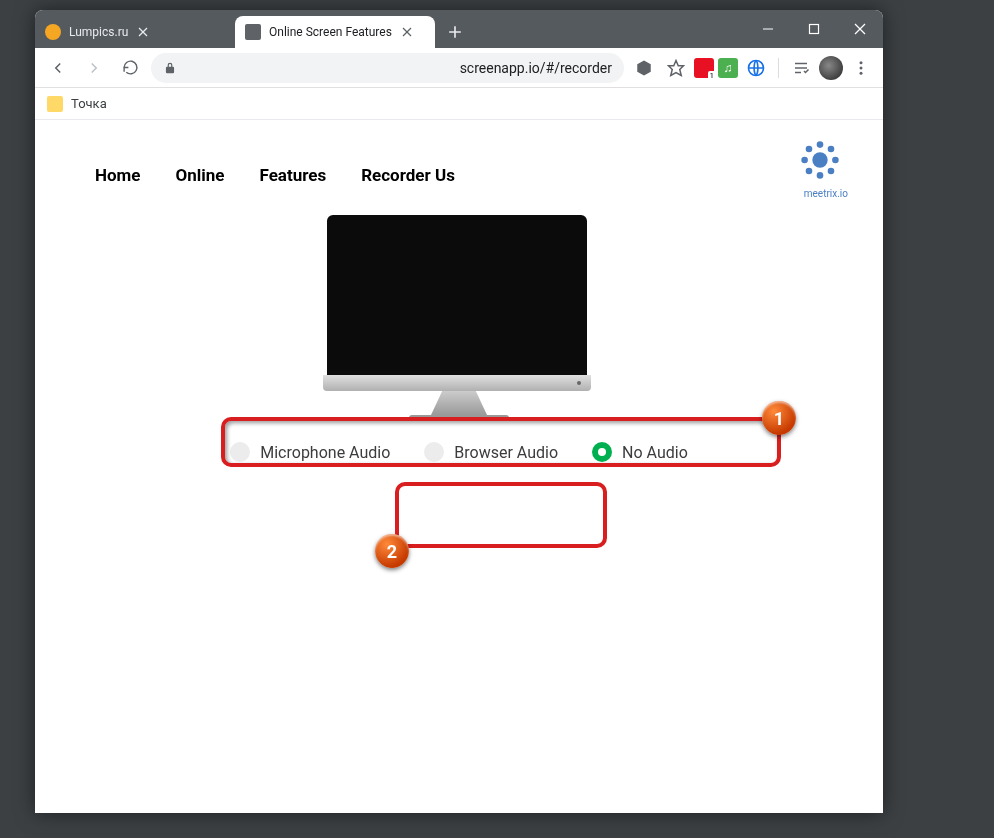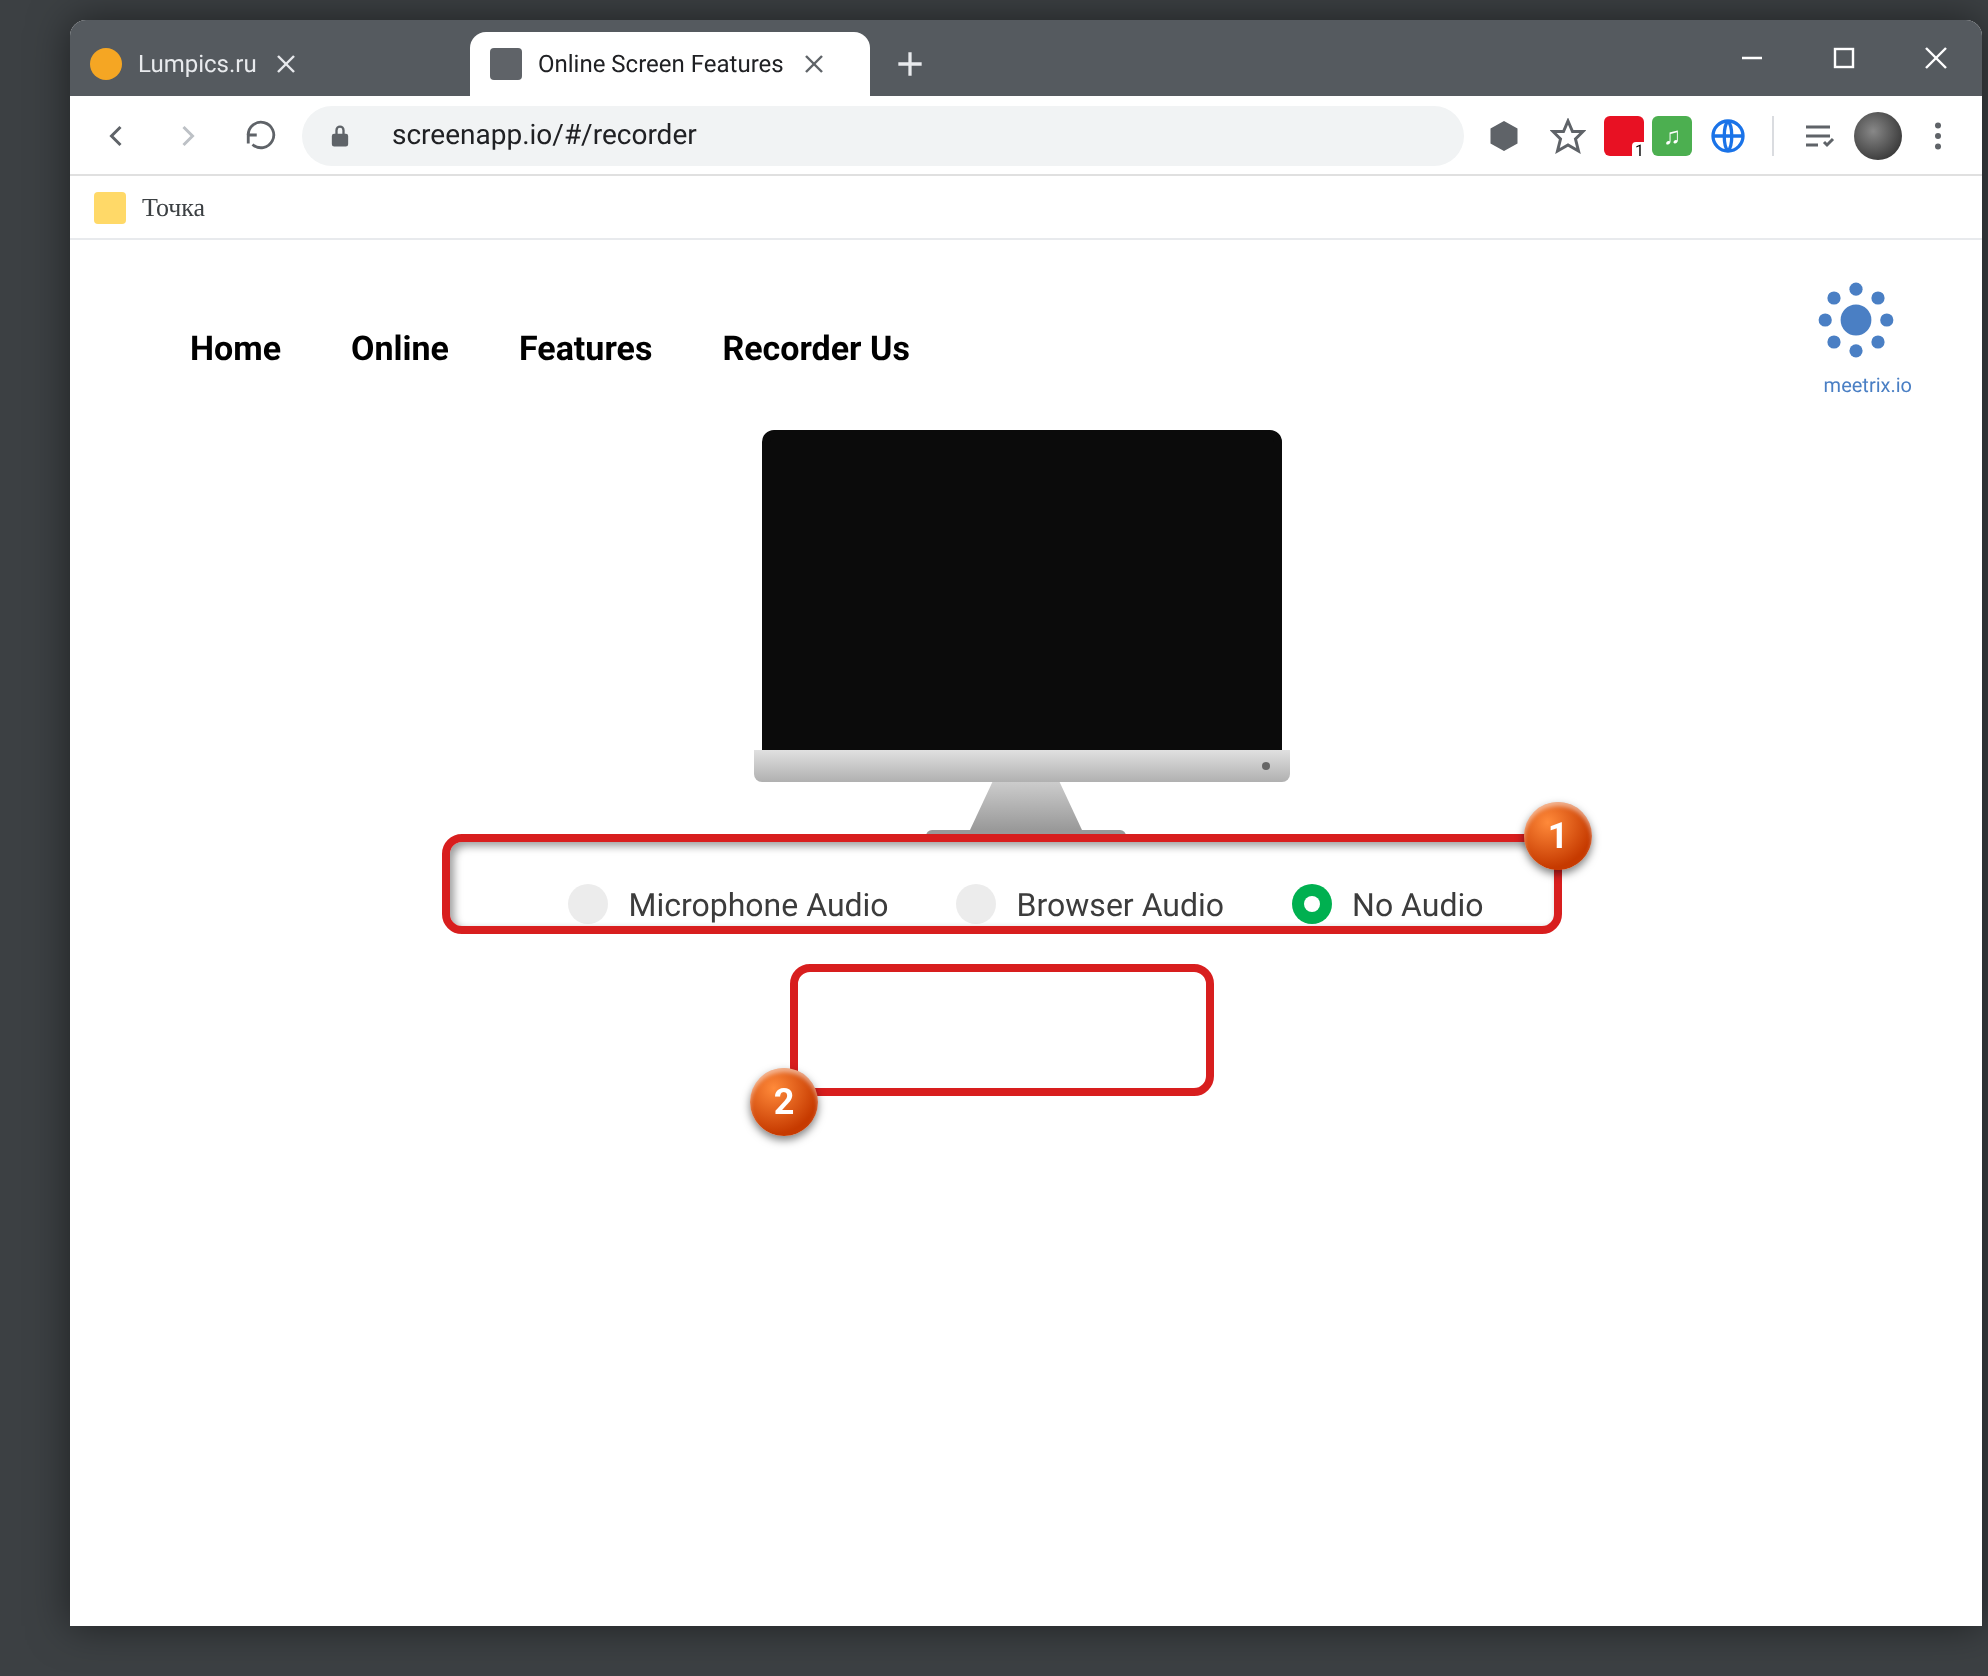--- a/index.html
+++ b/index.html
@@ -5,21 +5,21 @@
   * { box-sizing: border-box; margin: 0; padding: 0; }
   body {
     width: 994px; height: 838px;
     background: #3c4043;
     font-family: -apple-system, "Segoe UI", Roboto, Arial, sans-serif;
     position: relative;
     overflow: hidden;
   }
   .window {
     position: absolute; left: 35px; top: 10px;
-    width: 956px; height: 803px;
+    width: 848px; height: 803px;
     background: #fff;
     border-radius: 8px 8px 0 0;
     box-shadow: 0 0 20px rgba(0,0,0,0.5);
     display: flex; flex-direction: column;
     overflow: hidden;
   }
   .titlebar {
     height: 38px; background: #555a5f;
     display: flex; align-items: flex-end;
     position: relative;
@@ -41,28 +41,28 @@
   .win-controls svg { width:12px; height:12px; }
   .addrbar {
     height: 40px; background:#fff; border-bottom:1px solid #e0e0e0;
     display:flex; align-items:center; padding: 0 8px; gap:6px;
   }
   .nav-btn { width:30px; height:30px; display:flex; align-items:center; justify-content:center; color:#5f6368; border-radius:50%; }
   .nav-btn.disabled { color:#bdc1c6; }
   .omnibox {
     flex:1; height:30px; background:#f1f3f4; border-radius:15px;
     display:flex; align-items:center; padding:0 12px; gap:19px;
-    font-size:14px; color:#202124;
+    font-size:14px; color:#202124;justify-content:space-between;
   }
   .omnibox .lock { width:14px; height:14px; color:#5f6368; flex:none; }
   .addr-icons { display:flex; align-items:center; gap:4px; }
   .addr-icons .ico { width:28px; height:28px; display:flex; align-items:center; justify-content:center; color:#5f6368; }
   .ext-icon { width:20px; height:20px; border-radius:3px; flex:none; }
   .avatar { width:24px; height:24px; border-radius:50%; background:radial-gradient(circle at 40% 40%, #888, #222); }
-  .bookbar { height:32px; background:#fff; border-bottom:1px solid #e8eaed; display:flex; align-items:center; padding:0 12px; gap:8px; font-size:13px; color:#3c4043;font-family:Liberation Serif, serif;}
+  .bookbar { height:32px; background:#fff; border-bottom:1px solid #e8eaed; display:flex; align-items:center; padding:0 12px; gap:8px; font-size:13px; color:#3c4043;}
   .bookbar .folder { width:16px; height:16px; background:#ffd968; border-radius:2px; flex:none;}
   .page { flex:1; background:#fff; position:relative; }
   .site-nav { position:absolute; left:60px; top:30px; display:flex; gap:35px; font-size:17px; font-weight:700; color:#000; }
   .site-nav span { cursor:default;margin-top:15px; }
   .logo { position:absolute; right:35px; top:18px; text-align:center; }
   .logo svg { width:44px; height:44px; }
   .logo .cap { font-size:10px; color:#4a7fc4; margin-top:2px;margin-left:11px; }
   .monitor { position:absolute; left:50%; top:95px; transform:translateX(-50%); }
   .screen { width:260px; height:160px; background:#0b0b0b; border:4px solid #0b0b0b; border-radius:6px 6px 0 0; }
   .bezel-bottom { width:268px; height:16px; margin-left:-4px; background:linear-gradient(#e0e0e0,#b0b0b0); border-radius:0 0 4px 4px; position:relative;}

